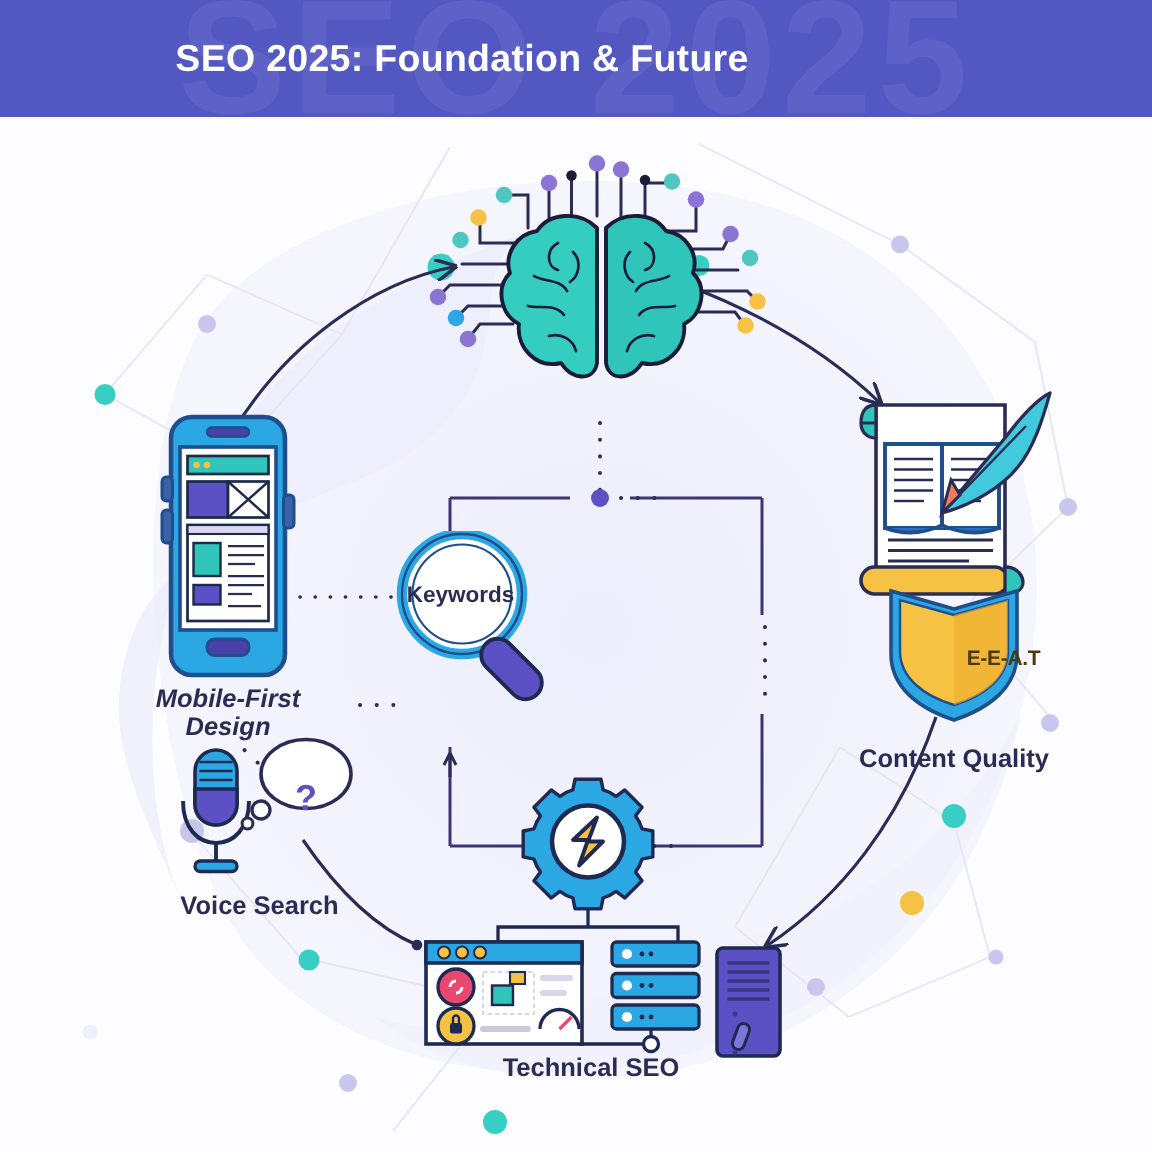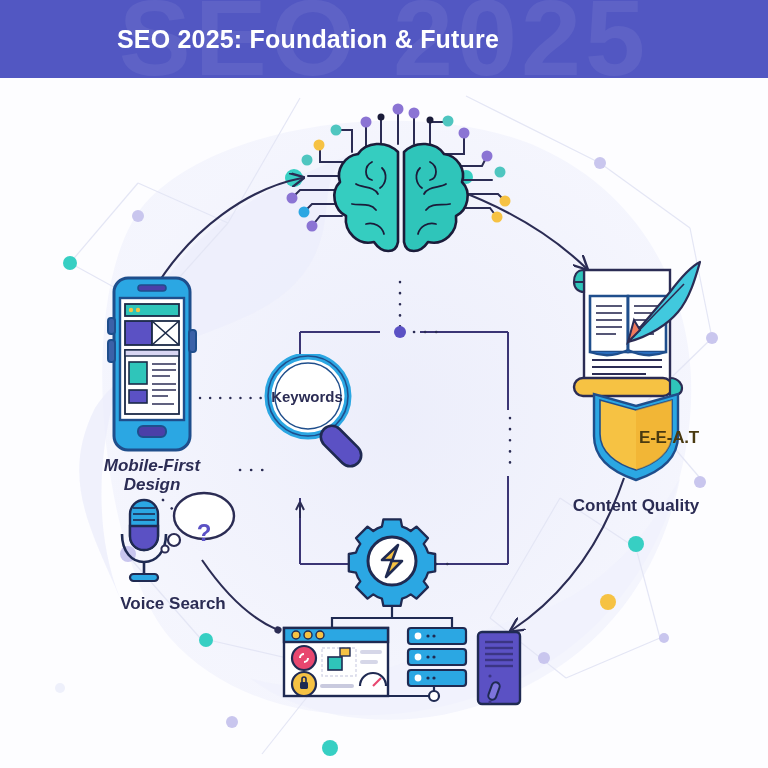--- a/index.html
+++ b/index.html
@@ -57,21 +57,21 @@
   }
   #keywords-bubble{
     position:absolute;left:275px;top:286px;width:64px;height:64px;
     display:flex;align-items:center;justify-content:center;
     font-size:15px;font-weight:bold;color:#2b2c54;
     z-index:5;pointer-events:none;
   }
   #eeat-text{
     position:absolute;left:631px;top:350px;width:76px;height:20px;
     display:flex;align-items:center;justify-content:center;
-    font-size:17px;font-weight:bold;color:#4a3a10;letter-spacing:-0.2px;
+    font-size:14px;font-weight:bold;color:#4a3a10;letter-spacing:-0.2px;
   }
   #qmark{
     position:absolute;left:187px;top:440px;width:34px;height:30px;
     display:flex;align-items:center;justify-content:center;
     font-size:24px;font-weight:bold;color:#5b51c4;
   }
 </style>
 </head>
 <body>
 
@@ -430,20 +430,21 @@
           <path d="M209 136 H237"></path>
             <path d="M209 142 H237"></path>
             <path d="M209 148 H237"></path>
           <path d="M209 154 H237"></path>
             <path d="M209 160 H237"></path>
         </g>
         <circle cx="214" cy="170" r="1.6" fill="#3b3584"></circle>
         <rect x="214" y="176" width="8" height="18" rx="4" transform="rotate(20 218 185)" fill="#7d74dc" stroke="#1f2a52" stroke-width="2"></rect>
         <circle cx="214" cy="196" r="1.6" fill="#3b3584"></circle>
       </svg>
+      <div class="node-label" style="left:24px;top:196px;width:188px;">Technical SEO</div>
     </div>
 
     <svg style="position:absolute;left:262px;top:276px;" width="120" height="140" viewBox="0 0 120 140">
       <circle cx="46" cy="42" r="40" fill="#ffffff" stroke="#2ba7e3" stroke-width="7"></circle>
       <circle cx="46" cy="42" r="40" fill="none" stroke="#1f4e8c" stroke-width="1.6"></circle>
       <circle cx="46" cy="42" r="33" fill="none" stroke="#1f4e8c" stroke-width="1.4"></circle>
       <rect x="68" y="68" width="22" height="48" rx="11" transform="rotate(-45 79 92)" fill="#5b51c4" stroke="#1f2a52" stroke-width="2.6"></rect>
     </svg>
     <div id="keywords-bubble">Keywords</div>
 

